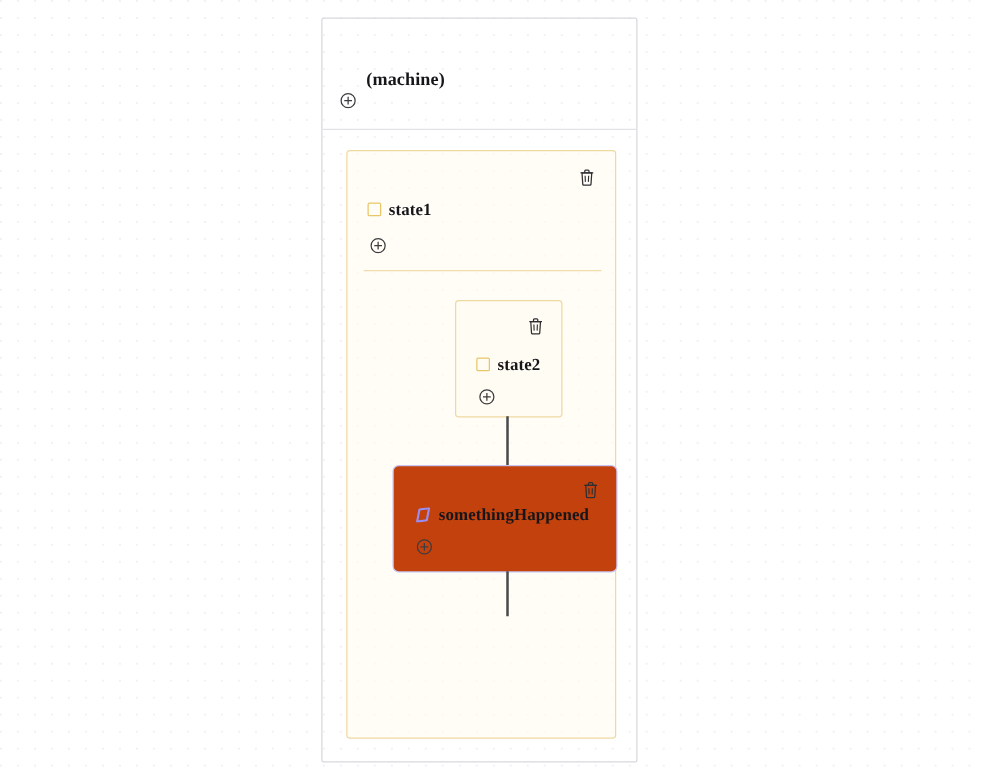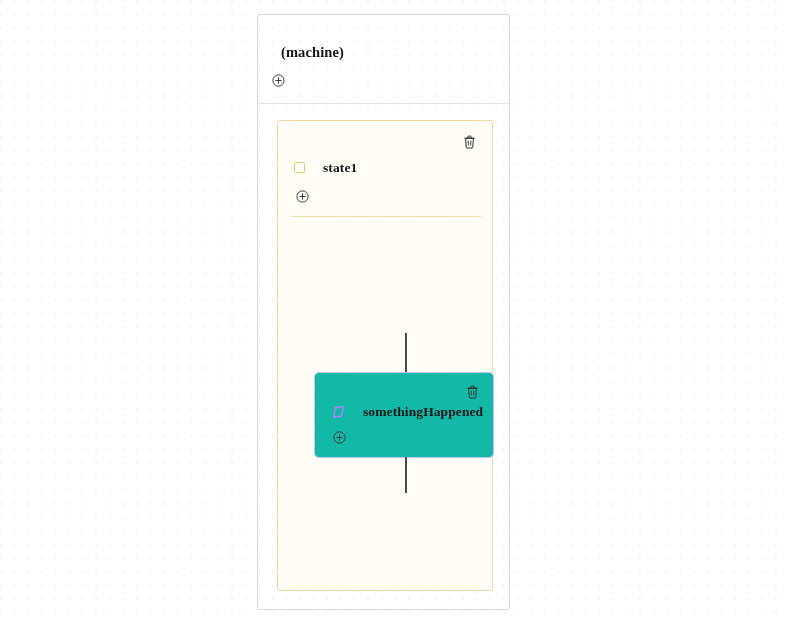--- a/index.html
+++ b/index.html
@@ -39,21 +39,21 @@
     border-bottom: 1px solid #e2e2e6;
   }
 
   .machine-title {
     font-family: "Liberation Serif", "DejaVu Serif", serif;
     font-weight: bold;
     font-size: 14.5px;
     color: #16161a;
     letter-spacing: 0.1px;
     line-height: 1;
-    margin: 4px;
+    margin: 16px;
   }
 
   
   .add-btn {
     display: inline-block;
     width: 13px;
     height: 13px;
     line-height: 0;
     cursor: pointer;
     background: none;
@@ -88,29 +88,29 @@
     border-radius: 3px;
   }
 
   .node-state {
     border: 1px solid #efd9a2;
     background-color: rgba(255, 251, 240, 0.62);
   }
 
   .node-event {
     border: 1px solid #c8c2f0;
-    background-color: #14b8a6;
+    background-color: #c2410c;
     border-radius: 5px;
   }
 
   .node-label-row {
     position: absolute;
     display: flex;
     align-items: center;
-    gap: 18px;
+    gap: 6px;
     white-space: nowrap;
   }
 
   .node-label {
     font-family: "Liberation Serif", "DejaVu Serif", serif;
     font-weight: bold;
     font-size: 13.5px;
     color: #16161a;
     letter-spacing: 0.1px;
     line-height: 1;
@@ -236,20 +236,44 @@
     <button class="add-btn">
       <svg width="13" height="13" viewBox="0 0 13 13">
         <circle cx="6.5" cy="6.5" r="5.6" fill="none" stroke="#3c3c41" stroke-width="1"></circle>
         <line x1="6.5" y1="3.4" x2="6.5" y2="9.6" stroke="#3c3c41" stroke-width="1"></line>
         <line x1="3.4" y1="6.5" x2="9.6" y2="6.5" stroke="#3c3c41" stroke-width="1"></line>
       </svg>
     </button>
 
     <div class="state1-divider"></div>
 
+    <div class="node node-state" id="state2">
+      <button class="trash-btn">
+        <svg width="13" height="14" viewBox="0 0 13 14">
+          <path d="M1.4 3.2 h10.2" stroke="#2f2f33" stroke-width="1" fill="none"></path>
+          <path d="M4.8 3.2 v-1.4 a0.7 0.7 0 0 1 0.7 -0.7 h2 a0.7 0.7 0 0 1 0.7 0.7 v1.4" stroke="#2f2f33" stroke-width="1" fill="none"></path>
+          <path d="M2.6 3.2 l0.6 9.1 a0.8 0.8 0 0 0 0.8 0.75 h5 a0.8 0.8 0 0 0 0.8 -0.75 l0.6 -9.1 z" stroke="#2f2f33" stroke-width="1" fill="none"></path>
+          <line x1="5.1" y1="5.6" x2="5.3" y2="10.5" stroke="#2f2f33" stroke-width="0.9"></line>
+          <line x1="7.9" y1="5.6" x2="7.7" y2="10.5" stroke="#2f2f33" stroke-width="0.9"></line>
+        </svg>
+      </button>
+
+      <div class="node-label-row">
+        <span class="state-glyph"></span>
+        <span class="node-label">state2</span>
+      </div>
+
+      <button class="add-btn">
+        <svg width="13" height="13" viewBox="0 0 13 13">
+          <circle cx="6.5" cy="6.5" r="5.6" fill="none" stroke="#3c3c41" stroke-width="1"></circle>
+          <line x1="6.5" y1="3.4" x2="6.5" y2="9.6" stroke="#3c3c41" stroke-width="1"></line>
+          <line x1="3.4" y1="6.5" x2="9.6" y2="6.5" stroke="#3c3c41" stroke-width="1"></line>
+        </svg>
+      </button>
+    </div>
 
     <div class="edge" id="edge-state2-event"></div>
 
     <div class="node node-event" id="event1">
       <button class="trash-btn">
         <svg width="13" height="14" viewBox="0 0 13 14">
           <path d="M1.4 3.2 h10.2" stroke="#2f2f33" stroke-width="1" fill="none"></path>
           <path d="M4.8 3.2 v-1.4 a0.7 0.7 0 0 1 0.7 -0.7 h2 a0.7 0.7 0 0 1 0.7 0.7 v1.4" stroke="#2f2f33" stroke-width="1" fill="none"></path>
           <path d="M2.6 3.2 l0.6 9.1 a0.8 0.8 0 0 0 0.8 0.75 h5 a0.8 0.8 0 0 0 0.8 -0.75 l0.6 -9.1 z" stroke="#2f2f33" stroke-width="1" fill="none"></path>
           <line x1="5.1" y1="5.6" x2="5.3" y2="10.5" stroke="#2f2f33" stroke-width="0.9"></line>

